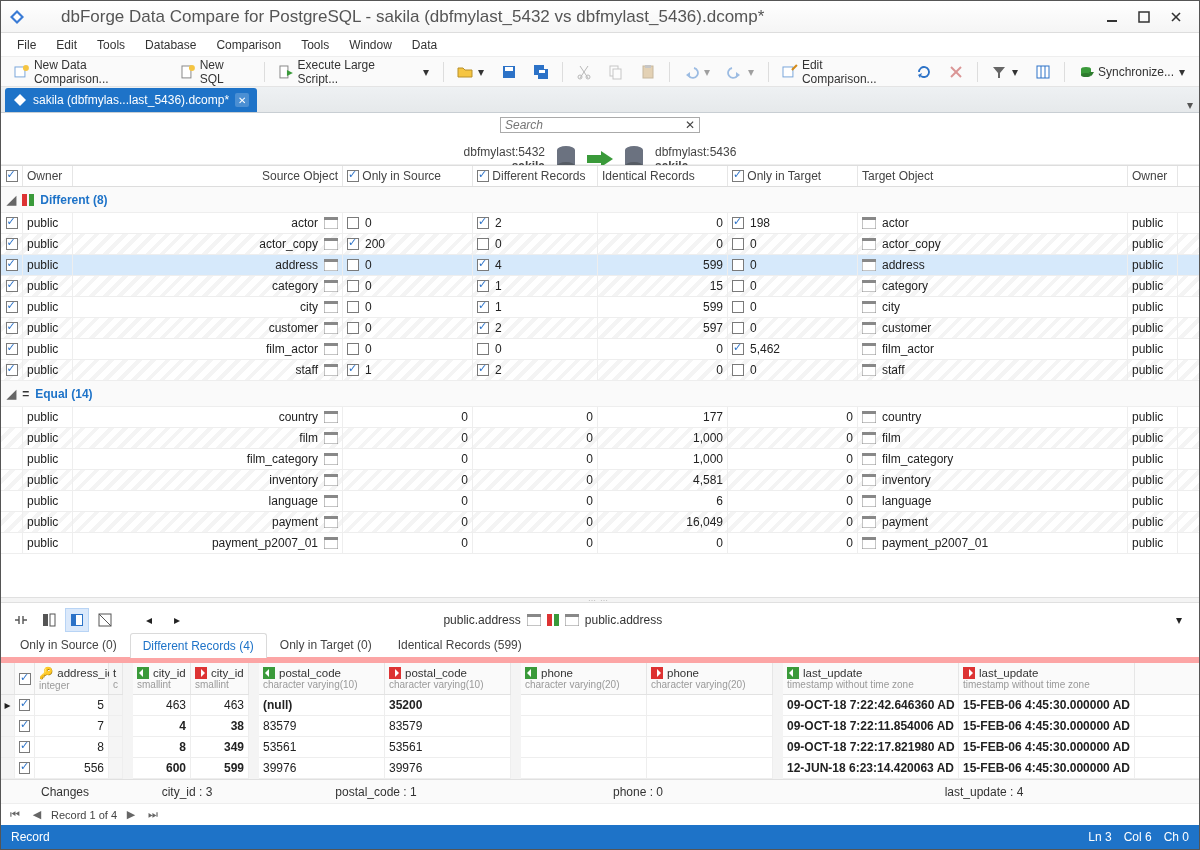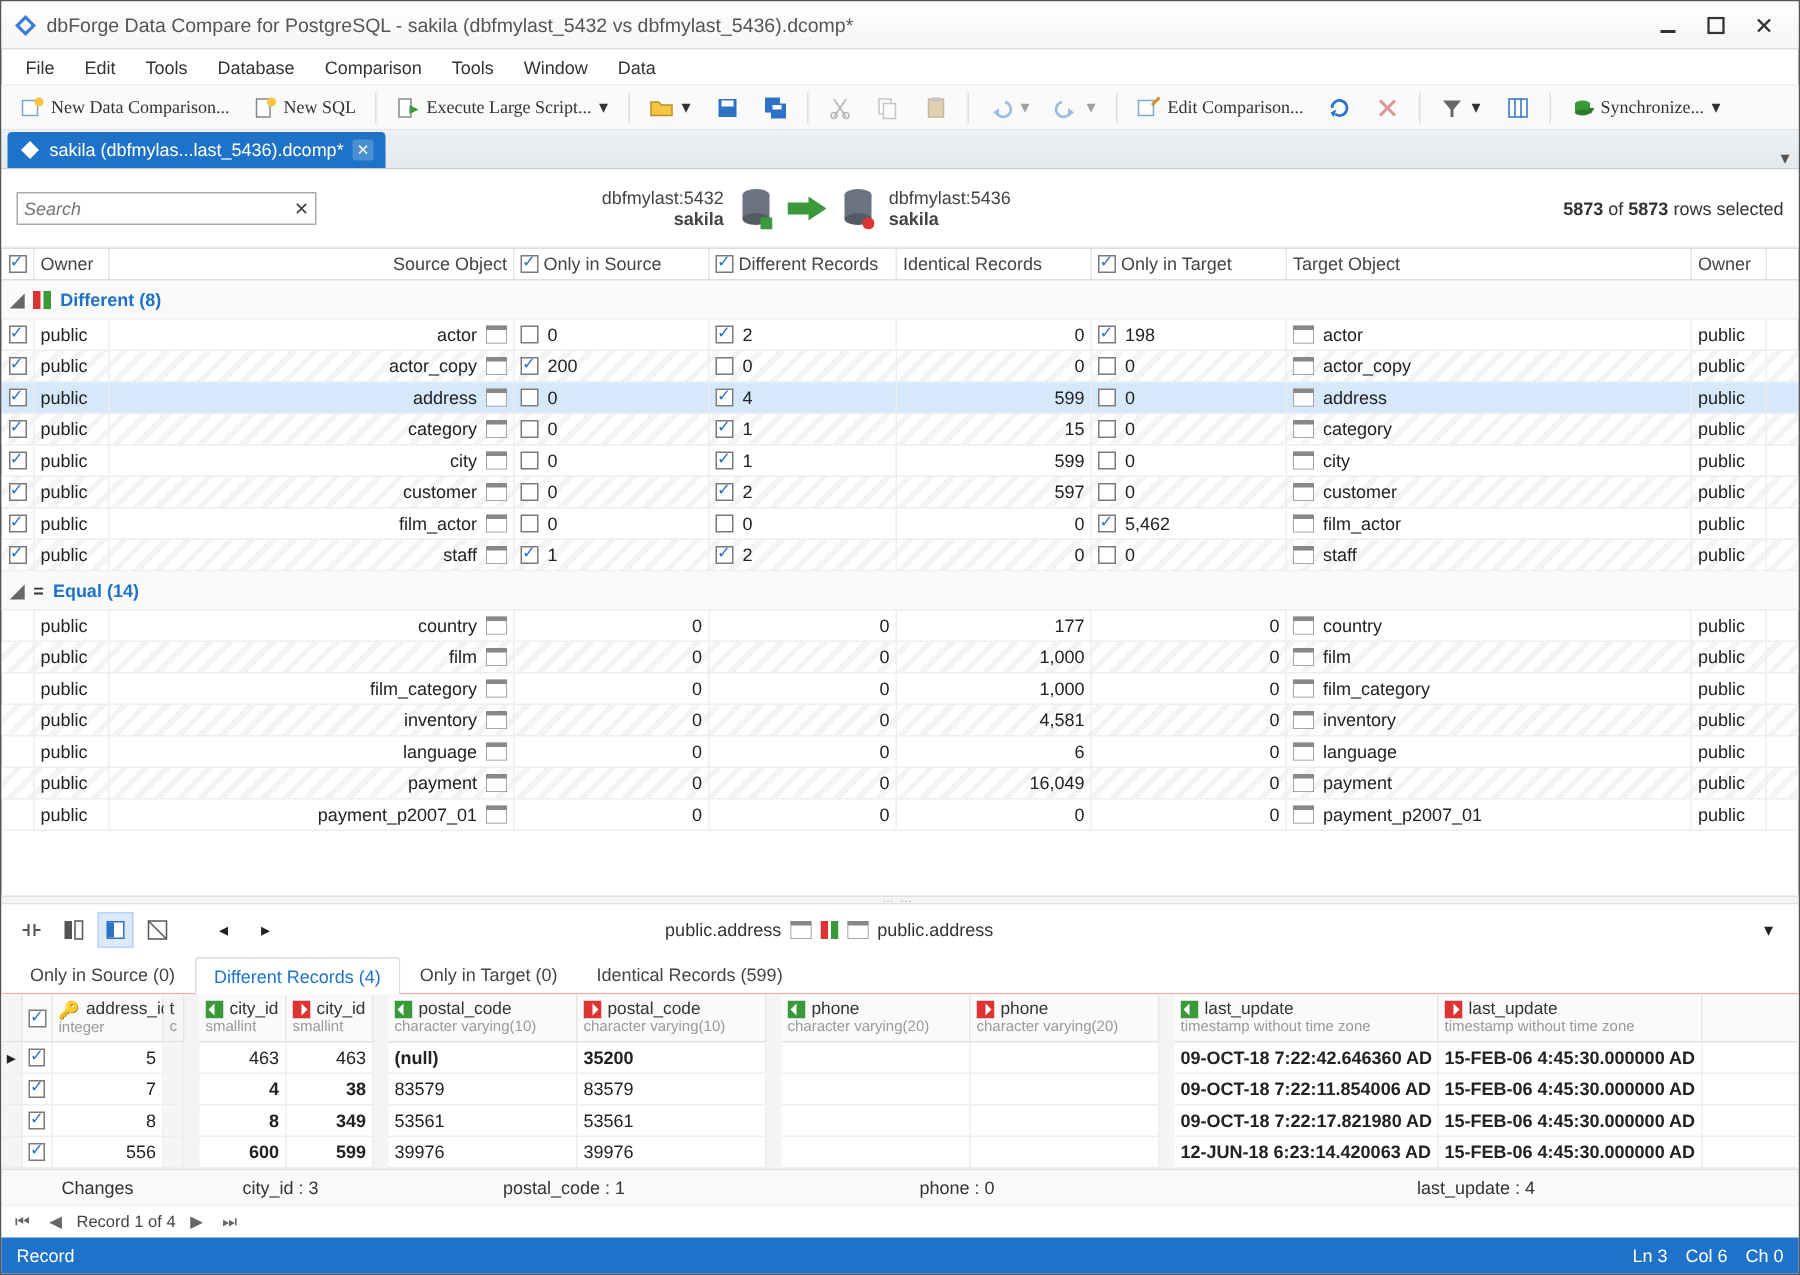--- a/index.html
+++ b/index.html
@@ -2,43 +2,43 @@
 <html><head>
 <meta charset="utf-8">
 <style>
 * { box-sizing: border-box; margin: 0; padding: 0; }
 html, body { font-family: "Segoe UI", Tahoma, sans-serif; font-size: 12px; color: #222; background: #fff; height: 100%; overflow: hidden; }
 .window { width: 1200px; height: 850px; border: 1px solid #555; display: flex; flex-direction: column; background: #fff; }
 
 
 .titlebar { height: 32px; background: linear-gradient(#fff,#f5f5f5); display: flex; align-items: center; padding: 0 8px; border-bottom: 1px solid #ddd; }
 .titlebar .logo { width: 16px; height: 16px; margin-right: 6px; }
-.titlebar .title { font-size: 13px; color: #555; flex: 0 0 auto; }
+.titlebar .title { font-size: 17px; color: #555; flex: 0 0 auto; margin-left: 30px; }
 .titlebar .spacer { flex: 1; }
 .sysbtn { width: 30px; height: 20px; display: inline-flex; align-items: center; justify-content: center; margin-left: 2px; cursor: default; }
 
 
 .menubar { height: 24px; display: flex; align-items: center; padding: 0 6px; border-bottom: 1px solid #eee; }
 .menubar span { padding: 3px 10px; font-size: 12px; color: #333; cursor: default; }
 
 
-.toolbar { height: 30px; display: flex; align-items: center; padding: 2px 6px; border-bottom: 1px solid #e4e4e4; gap: 2px; background: #fafafa; font-family: Liberation Serif, serif; }
+.toolbar { height: 30px; display: flex; align-items: center; padding: 2px 6px; border-bottom: 1px solid #e4e4e4; gap: 2px; background: #fafafa; }
 .tbtn { display: inline-flex; align-items: center; height: 24px; padding: 0 6px; gap: 4px; font-size: 12px; color: #333; border: 1px solid transparent; cursor: default; }
 .tsep { width: 1px; height: 20px; background: #ddd; margin: 0 4px; }
 .ticon { width: 16px; height: 16px; display: inline-block; }
 .dd { width: 8px; height: 16px; display: inline-flex; align-items: center; justify-content: center; }
 
 
 .doctabs { height: 26px; background: linear-gradient(#eef1f3,#e6e9eb); display:flex; align-items:flex-end; padding-left:4px; border-bottom:1px solid #c8ced3;}
 .doctab { height: 24px; background:#1e73c8; color:#fff; display:inline-flex; align-items:center; padding:0 8px; font-size:12px; border-radius:3px 3px 0 0; gap:6px; }
 .doctab .close { width:14px; height:14px; display:inline-flex; align-items:center; justify-content:center; background:rgba(255,255,255,.2); border-radius:2px; font-size:10px; }
 .doctabs .tabdd { margin-left:auto; margin-right:6px; color:#555; }
 
 
-.summary { height: 52px; display: flex; align-items: center; padding: 4px 10px; gap: 12px; border-bottom:1px solid #eee; background:#fff; }
+.summary { height: 52px; display: flex; align-items: center; padding: 4px 10px; gap: 12px; border-bottom:1px solid #eee; background:#fff;flex-direction:column; }
 .search { position:relative; width:200px; height:22px; border:1px solid #aaa; display:flex; align-items:center; }
 .search input { border:none; outline:none; flex:1; padding:0 4px; font-size:12px; font-style:italic; color:#777; }
 .search .x { width:18px; text-align:center; color:#444; font-size:12px; }
 .dbblock { display:flex; align-items:center; gap:10px; margin:0 auto; }
 .dbside { display:flex; flex-direction:column; align-items:flex-end; font-size:12px; color:#444; }
 .dbside.right { align-items:flex-start; }
 .dbcyl { width:22px; height:28px; }
 .arrow { width:26px; height:16px; }
 .rowsel { margin-left:auto; font-size:12px; color:#333; }
 
@@ -68,21 +68,21 @@
 .split { height:6px; background:#f4f4f4; display:flex; align-items:center; justify-content:center; border-top:1px solid #e0e0e0; border-bottom:1px solid #e0e0e0; }
 .split::after { content:"⋯⋯"; color:#bbb; letter-spacing:4px; font-size:8px; }
 
 
 .lowbar { height:34px; display:flex; align-items:center; padding:0 8px; gap:4px; background:#fff; }
 .lowbar .ic { width:24px; height:24px; display:inline-flex; align-items:center; justify-content:center; border:1px solid transparent; }
 .lowbar .ic.active { background:#dbe9fb; border-color:#b8d4f5; }
 .lowpath { margin:0 auto; display:flex; align-items:center; gap:6px; color:#333; font-size:12px; }
 
 
-.lowtabs { height:26px; display:flex; align-items:flex-end; border-bottom:1px solid #fca5a5; background:#fff; padding-left:6px;}
+.lowtabs { height:26px; display:flex; align-items:flex-end; border-bottom:6px solid #fca5a5; background:#fff; padding-left:6px;}
 .ltab { height:25px; padding:0 12px; display:inline-flex; align-items:center; font-size:12px; color:#444; border:1px solid transparent; border-bottom:none; cursor:default; }
 .ltab.active { color:#1e73c8; border-color:#dadada; border-radius:3px 3px 0 0; background:#fff; position:relative; top:1px; }
 
 
 .diffwrap { display:flex; overflow:auto; background:#fff; }
 .colgrp { border-right:10px solid #f4f4f4; }
 .colgrp:last-child { border-right:none; flex:1; }
 .dhdr { display:flex; height:32px; border-bottom:1px solid #e2e2e2; background:#fafafa; }
 .dh { border-right:1px solid #e6e6e6; padding:2px 4px; font-size:11px; display:flex; flex-direction:column; justify-content:center; }
 .dh .t { color:#333; font-size:11.5px; display:flex; align-items:center; gap:4px; }

